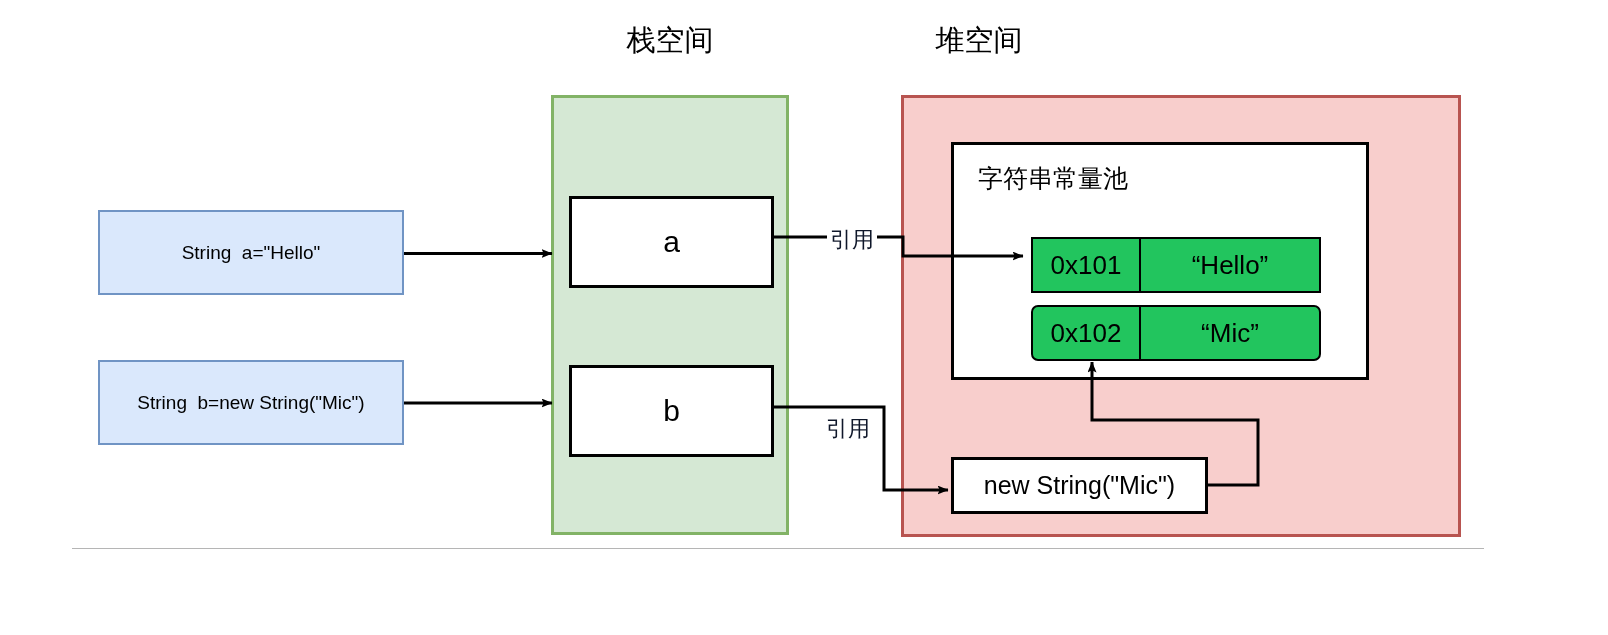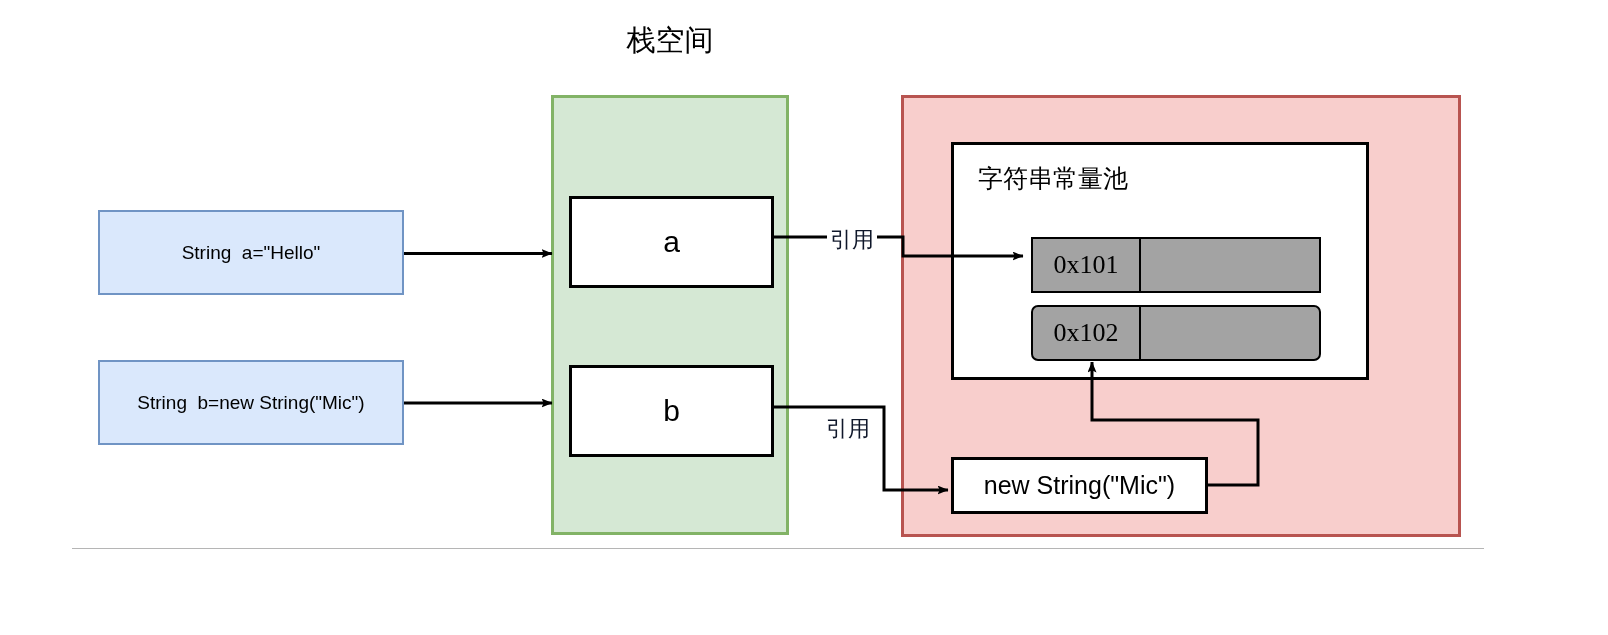--- a/index.html
+++ b/index.html
@@ -84,23 +84,22 @@
     left: 24px;
     top: 17px;
     font-size: 25px;
     white-space: nowrap;
     color: #000;
   }
   .pool-row {
     position: absolute;
     box-sizing: border-box;
     border: 2px solid #000000;
-    background: #a3a3a3;
-    display: flex;
-    font-family: Liberation Serif, serif;
+    background: #22c55e;
+    display: flex;
   }
   .pool-cell-addr {
     box-sizing: border-box;
     width: 108px;
     border-right: 2px solid #000000;
     display: flex;
     align-items: center;
     justify-content: center;
     font-size: 26px;
     white-space: nowrap;
@@ -142,20 +141,21 @@
     background: #b5b5b5;
     height: 1px;
   }
 </style>
 </head>
 <body>
 
 <div id="canvas">
 
   <div class="abs section-title" style="left:551px; top:26px; width:238px;">栈空间</div>
+  <div class="abs section-title" style="left:860px; top:26px; width:238px;">堆空间</div>
 
   <div class="abs region region-stack" style="left:551px; top:95px; width:238px; height:440px;"></div>
 
   <div class="abs region region-heap" style="left:901px; top:95px; width:560px; height:442px;"></div>
 
   <div class="abs code-box" style="left:98px; top:210px; width:306px; height:85px;">
     <span>String  a="Hello"</span>
   </div>
 
   <div class="abs code-box" style="left:98px; top:360px; width:306px; height:85px;">
@@ -168,24 +168,26 @@
 
   <div class="abs wbox" style="left:569px; top:365px; width:205px; height:92px;">
     <span class="var-label">b</span>
   </div>
 
   <div class="abs pool" style="left:951px; top:142px; width:418px; height:238px;">
     <div class="pool-title">字符串常量池</div>
 
     <div class="pool-row" style="left:77px; top:92px; width:290px; height:56px;">
       <div class="pool-cell-addr">0x101</div>
+      <div class="pool-cell-val">“Hello”</div>
     </div>
 
     <div class="pool-row" style="left:77px; top:160px; width:290px; height:56px;border-radius:7px;">
       <div class="pool-cell-addr">0x102</div>
+      <div class="pool-cell-val">“Mic”</div>
     </div>
   </div>
 
   <div class="abs wbox obj-box" style="left:951px; top:457px; width:257px; height:57px;">
     <span>new String("Mic")</span>
   </div>
 
   <svg class="wires" viewBox="0 0 1608 635" xmlns="http://www.w3.org/2000/svg">
     <defs>
       <marker id="ah" markerWidth="11" markerHeight="9" refX="10.5" refY="4.5" orient="auto" markerUnits="userSpaceOnUse">

